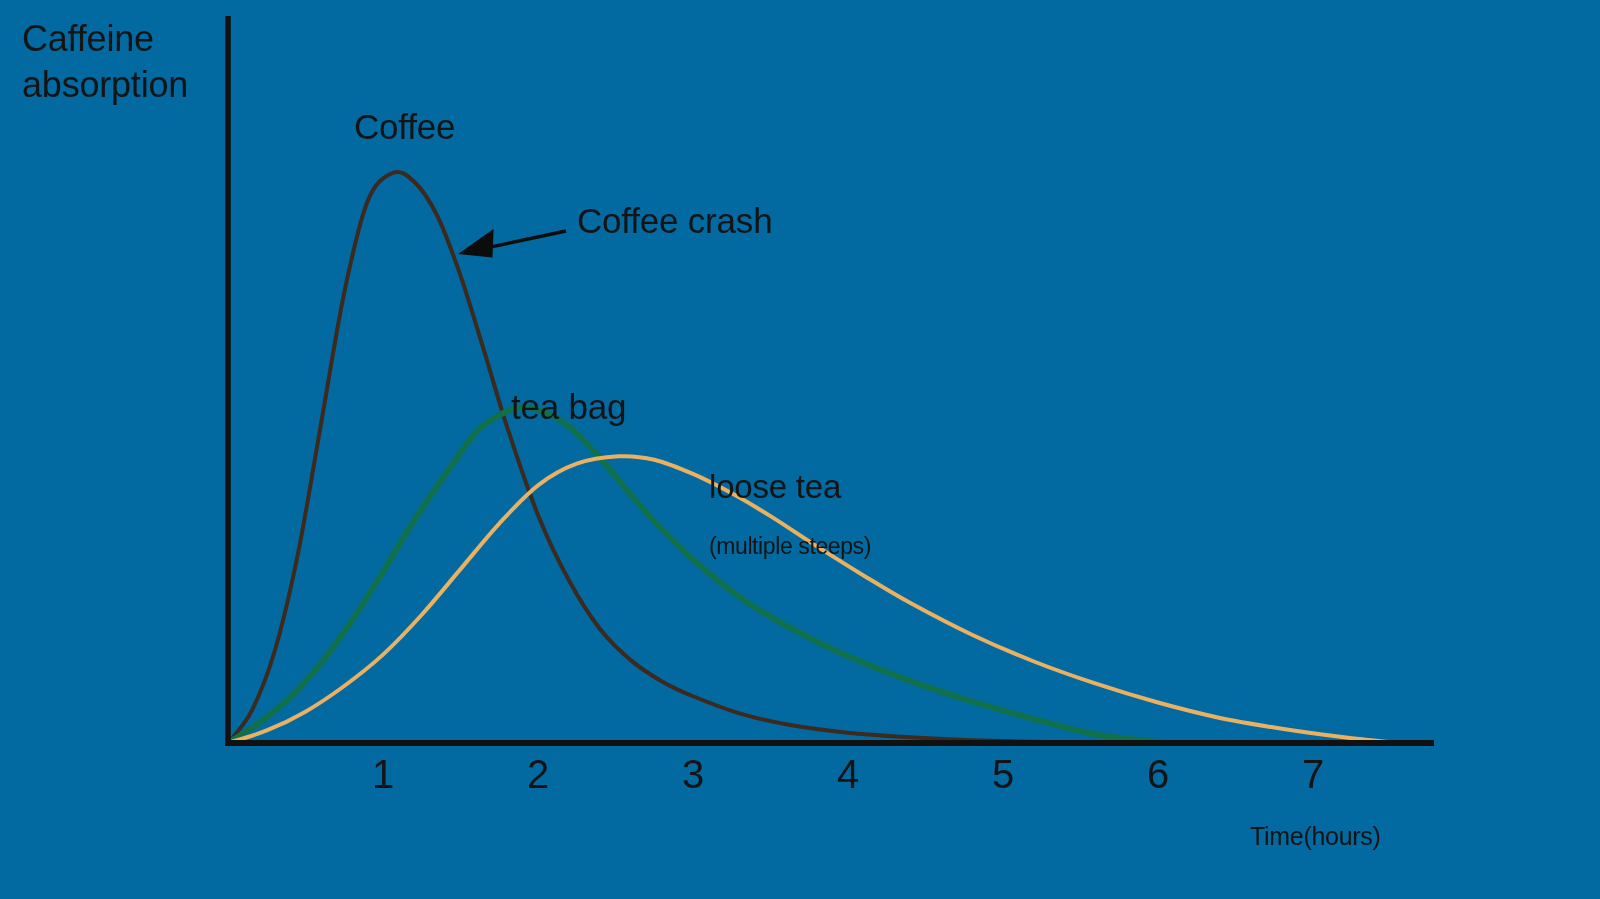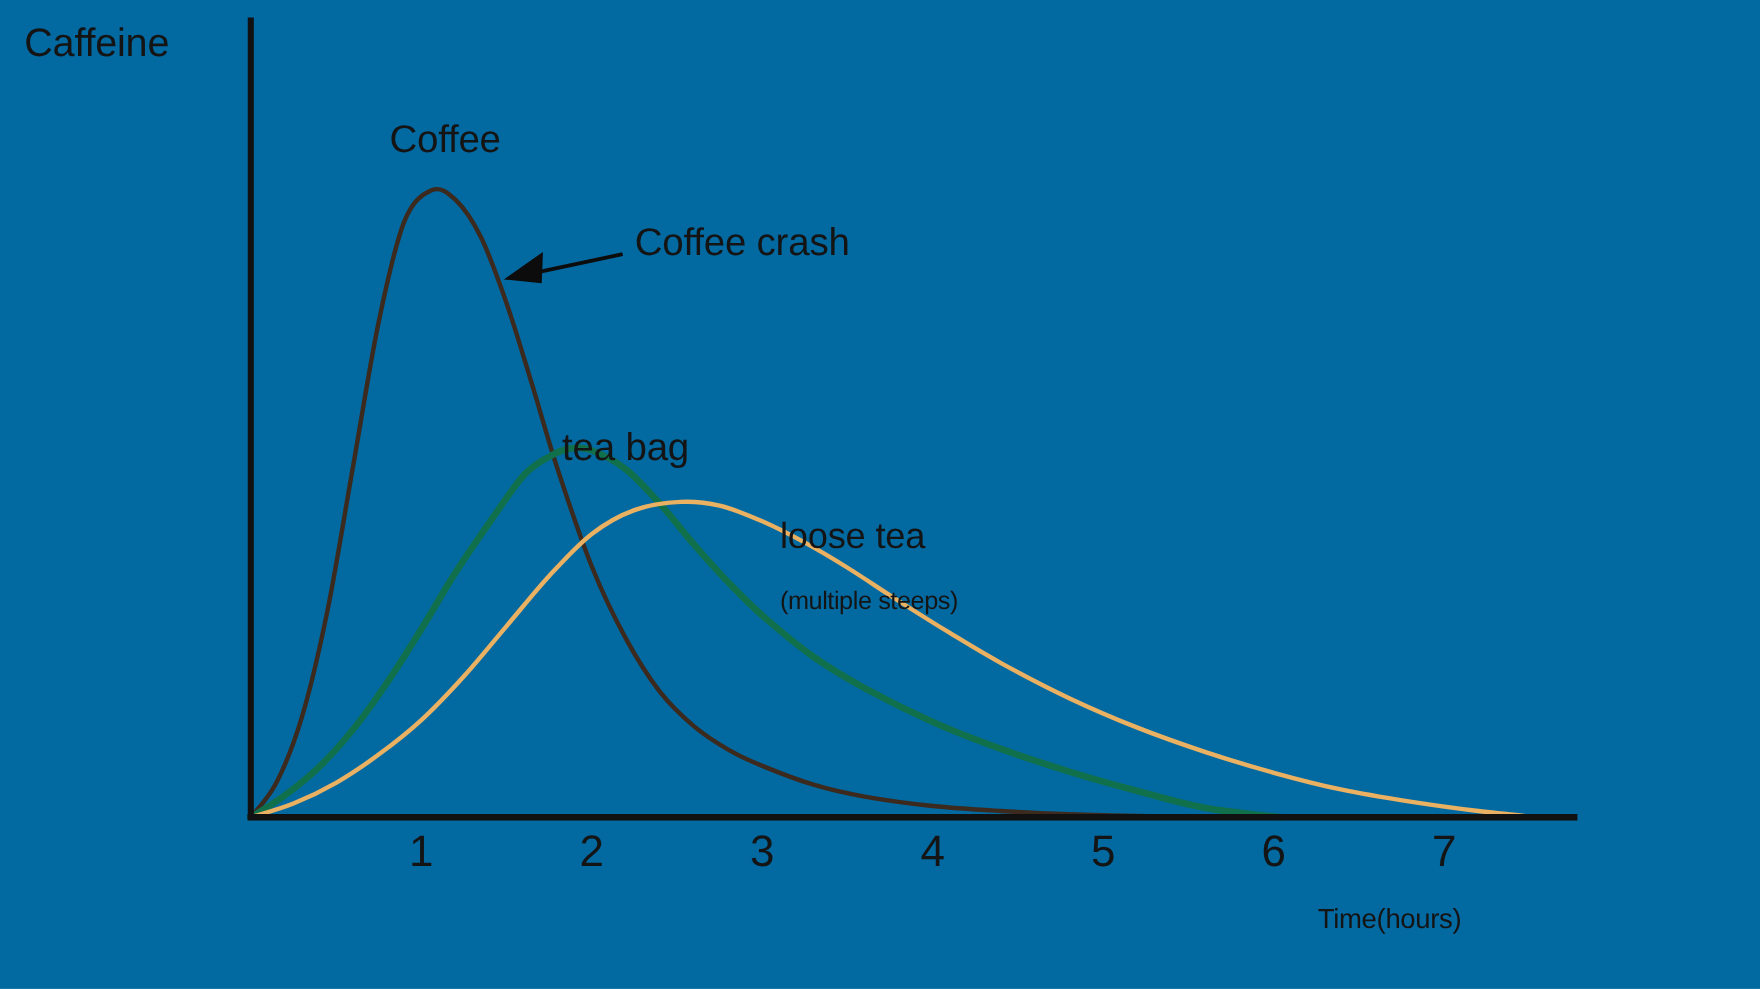--- a/index.html
+++ b/index.html
@@ -61,21 +61,21 @@
     text-align: center;
   }
   #label-loose-tea-sub {
     left: 709px;
     top: 505px;
     font-size: 23px;
     letter-spacing: -0.4px;
     margin-top: 28px;
   }
   #x-axis-title {
-    left: 1198px;
+    left: 1250px;
     top: 822px;
     font-size: 25px;
     letter-spacing: -0.3px;
   }
   .tick-label {
     position: absolute;
     top: 752px;
     width: 60px;
     margin-left: -30px;
     text-align: center;
@@ -95,21 +95,21 @@
         <path d="M 228.00 743.00 C 233.17 739.67, 248.67 730.65, 259.00 723.05 C 269.33 715.45, 279.67 707.38, 290.00 697.40 C 300.33 687.42, 310.67 676.03, 321.00 663.20 C 331.33 650.38, 341.67 635.65, 352.00 620.45 C 362.33 605.25, 372.67 588.63, 383.00 572.00 C 393.33 555.38, 403.67 536.85, 414.00 520.70 C 424.33 504.55, 434.67 489.83, 445.00 475.10 C 455.33 460.38, 466.96 442.32, 476.00 432.35 C 485.04 422.37, 492.27 419.33, 499.25 415.25 C 506.23 411.17, 511.39 408.79, 517.85 407.84 C 524.31 406.89, 529.48 406.42, 538.00 409.55 C 546.52 412.69, 558.67 418.57, 569.00 426.65 C 579.33 434.72, 589.67 446.60, 600.00 458.00 C 610.33 469.40, 620.67 483.18, 631.00 495.05 C 641.33 506.93, 651.67 518.51, 662.00 529.25 C 672.33 539.99, 680.08 548.16, 693.00 559.46 C 705.92 570.76, 724.00 586.06, 739.50 597.08 C 755.00 608.10, 767.92 615.70, 786.00 625.58 C 804.08 635.46, 827.33 647.14, 848.00 656.36 C 868.67 665.58, 889.33 673.37, 910.00 680.87 C 930.67 688.38, 951.33 695.02, 972.00 701.39 C 992.67 707.75, 1013.33 713.55, 1034.00 719.06 C 1054.67 724.57, 1074.04 730.46, 1096.00 734.45 C 1117.96 738.44, 1154.13 741.58, 1165.75 743.00" fill="none" stroke="#11704c" stroke-width="6" stroke-linecap="round" stroke-linejoin="round"></path>
         <path d="M 228.00 743.00 C 234.46 740.91, 253.83 735.69, 266.75 730.46 C 279.67 725.24, 292.58 719.06, 305.50 711.65 C 318.42 704.24, 331.33 695.50, 344.25 686.00 C 357.17 676.50, 370.08 666.52, 383.00 654.65 C 395.92 642.77, 408.83 629.00, 421.75 614.75 C 434.67 600.50, 447.58 584.35, 460.50 569.15 C 473.42 553.95, 486.33 537.51, 499.25 523.55 C 512.17 509.58, 525.08 495.34, 538.00 485.36 C 550.92 475.38, 563.32 468.54, 576.75 463.70 C 590.18 458.86, 605.68 456.96, 618.60 456.29 C 631.52 455.63, 641.85 456.76, 654.25 459.71 C 666.65 462.65, 680.08 468.36, 693.00 473.96 C 705.92 479.57, 718.83 486.31, 731.75 493.34 C 744.67 500.37, 756.29 507.31, 770.50 516.14 C 784.71 524.98, 801.50 536.47, 817.00 546.35 C 832.50 556.23, 848.00 566.02, 863.50 575.42 C 879.00 584.83, 891.92 592.90, 910.00 602.78 C 928.08 612.66, 951.33 624.92, 972.00 634.70 C 992.67 644.49, 1013.33 653.32, 1034.00 661.49 C 1054.67 669.66, 1075.33 676.88, 1096.00 683.72 C 1116.67 690.56, 1137.33 696.83, 1158.00 702.53 C 1178.67 708.23, 1199.33 713.55, 1220.00 717.92 C 1240.67 722.29, 1261.33 725.52, 1282.00 728.75 C 1302.67 731.98, 1324.63 734.92, 1344.00 737.30 C 1363.38 739.67, 1389.21 742.05, 1398.25 743.00" fill="none" stroke="#e9b161" stroke-width="4" stroke-linecap="round" stroke-linejoin="round"></path>
       </g>
 
     <line id="y-axis-line" x1="228" y1="16" x2="228" y2="744" stroke="#111111" stroke-width="5.5" stroke-linecap="butt"></line>
     <line id="x-axis-line" x1="225" y1="743" x2="1434" y2="743" stroke="#111111" stroke-width="6" stroke-linecap="butt"></line>
     <polygon id="crash-arrow-head" points="458,254 493.5817039506563,229.04118704810162 492.4715982570265,257.435187564918" fill="#0c0c0c"></polygon>
     <line id="crash-arrow-shaft" x1="566" y1="231" x2="491.25426747437257" y2="246.91807266749473" stroke="#0c0c0c" stroke-width="3.4"></line>
   </svg>
 
-  <div class="txt" id="y-axis-title"><span>Caffeine</span><br></div>
+  <div class="txt" id="y-axis-title"><span>Caffeine</span><br><span>absorption</span></div>
 
   <div class="txt" id="label-coffee">Coffee</div>
 
   <div class="txt" id="label-coffee-crash">Coffee crash</div>
 
   <div class="txt" id="label-tea-bag">tea bag</div>
 
   <div class="txt" id="label-loose-tea">loose tea</div>
 
   <div class="txt" id="label-loose-tea-sub">(multiple steeps)</div>

